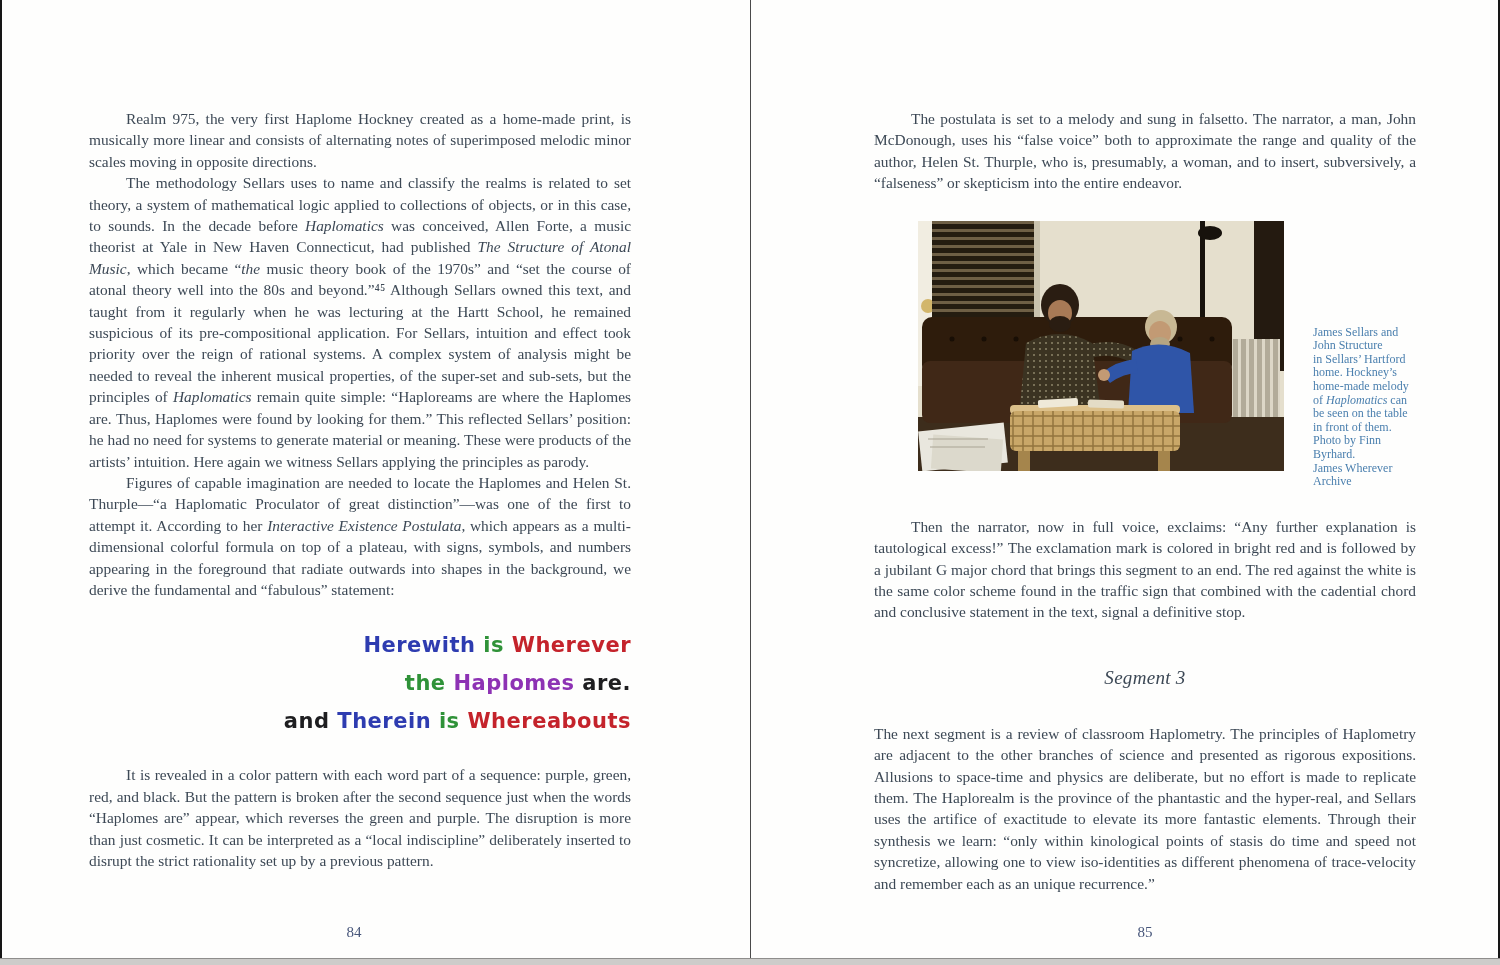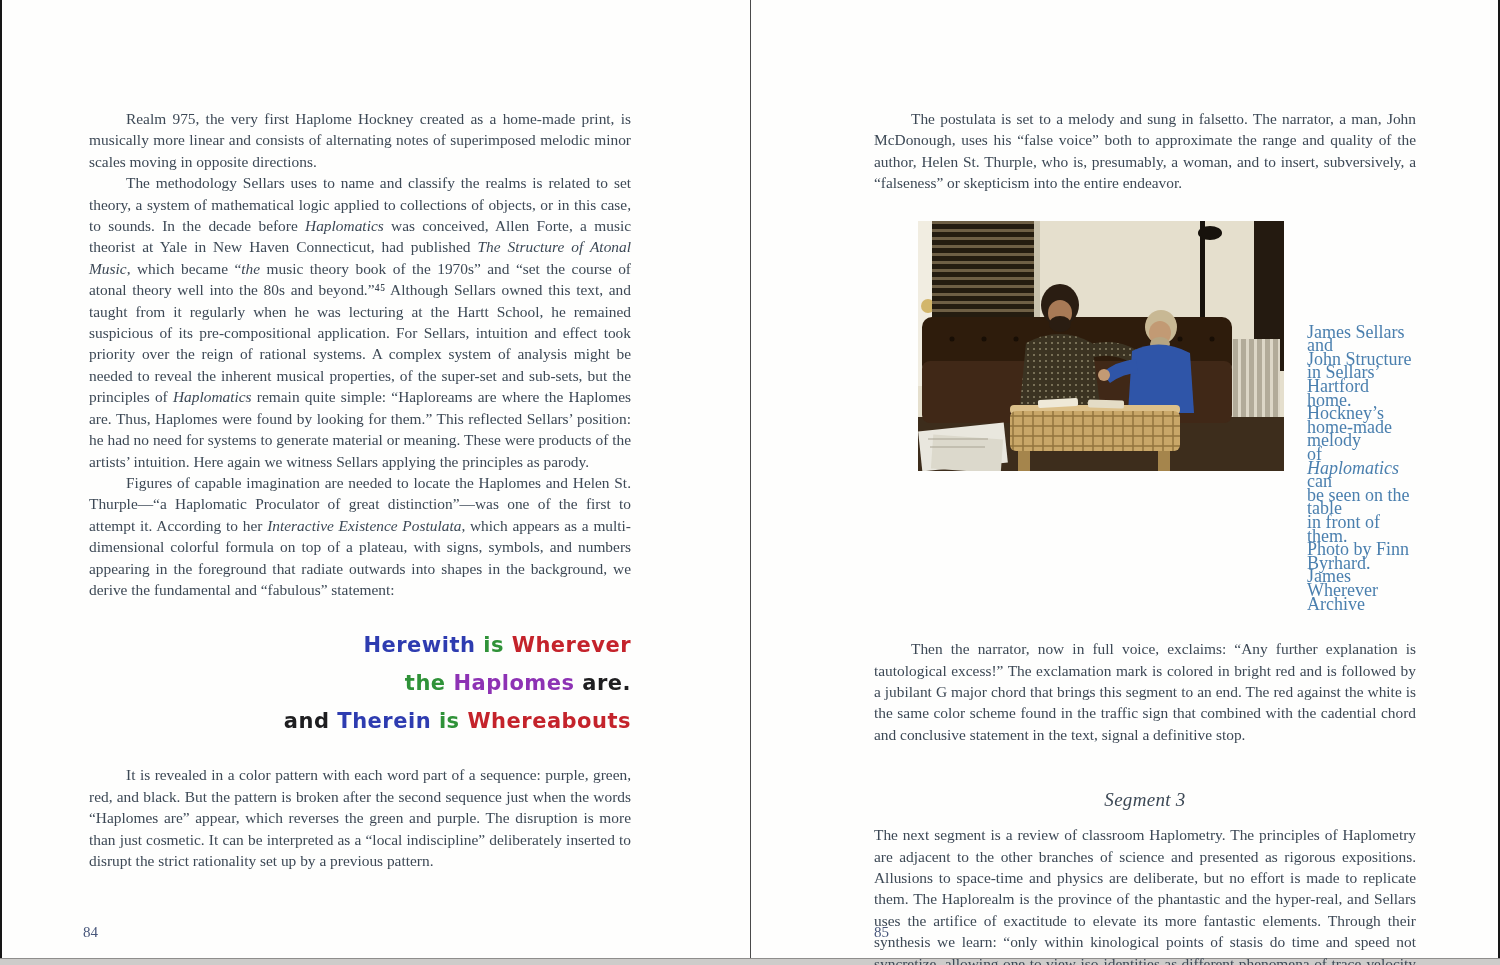--- a/index.html
+++ b/index.html
@@ -35,41 +35,41 @@
     font-family: "DejaVu Sans", sans-serif;
     font-weight: bold;
     font-size: 21px;
   }
   .statement > div { line-height: 38px; letter-spacing: 0.5px; }
 
   .figure { display: flex; margin: 27px 0 27px 44px; }
   .photo  { width: 366px; height: 250px; flex: 0 0 auto; display: block; }
   .caption {
     width: 124px;
-    margin-left: 23px;
+    margin-left: 29px;
     padding-top: 105px;
-    font-size: 18px;
+    font-size: 12px;
     line-height: 13.6px;
     color: #4a7fae;
   }
 
   .heading {
-    margin: 44px 0 13px;
+    margin: 44px 0 34px;
     text-align: center;
     font-style: italic;
     font-weight: normal;
     font-size: 19px;
     letter-spacing: 0.3px;
   }
 
   .page-num {
     position: absolute;
     top: 924px;
     width: 542px;
-    text-align: left;
+    text-align: center;
     font-size: 15px;
     color: #47567a;
   }
   .page-num.left  { left: 83px; }
   .page-num.right { left: 874px; }
 </style>
 </head>
 <body>
 
 <div class="edge left"></div>

